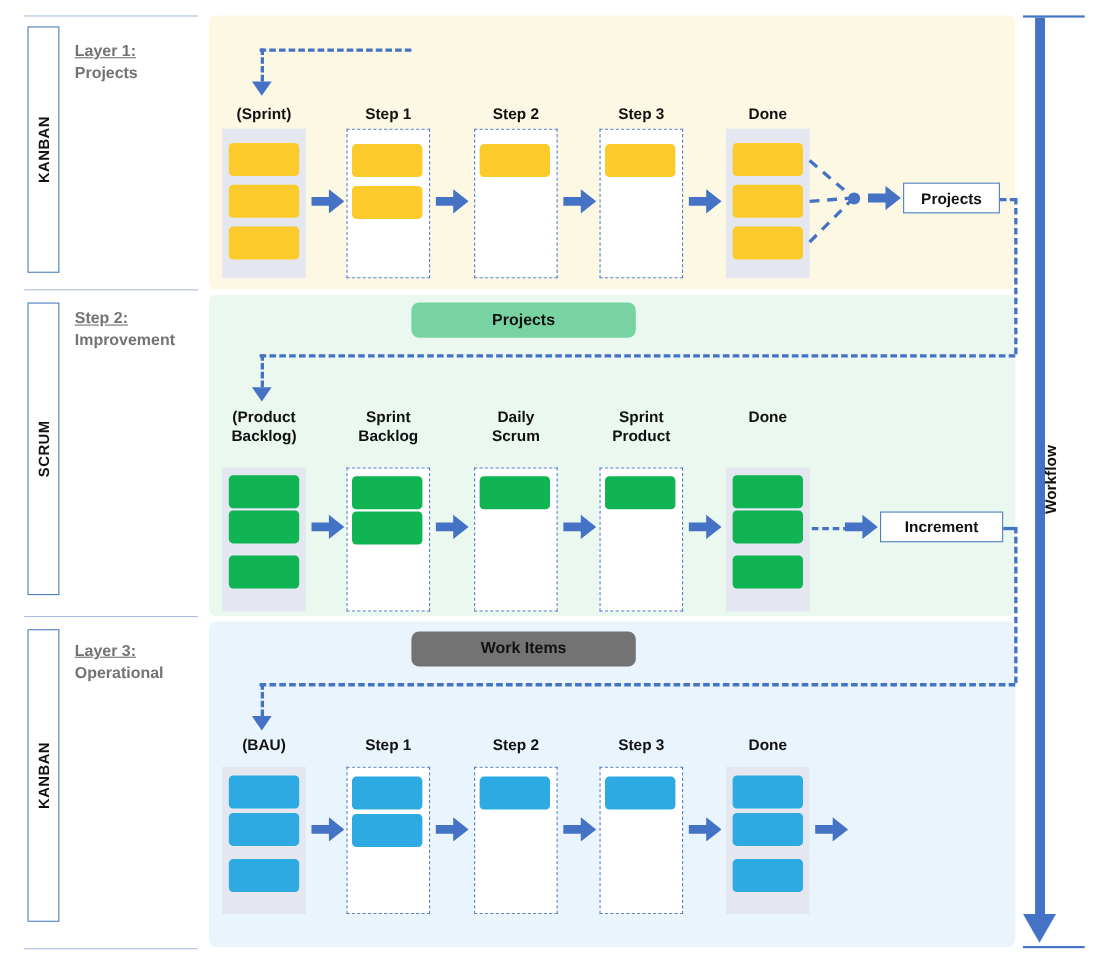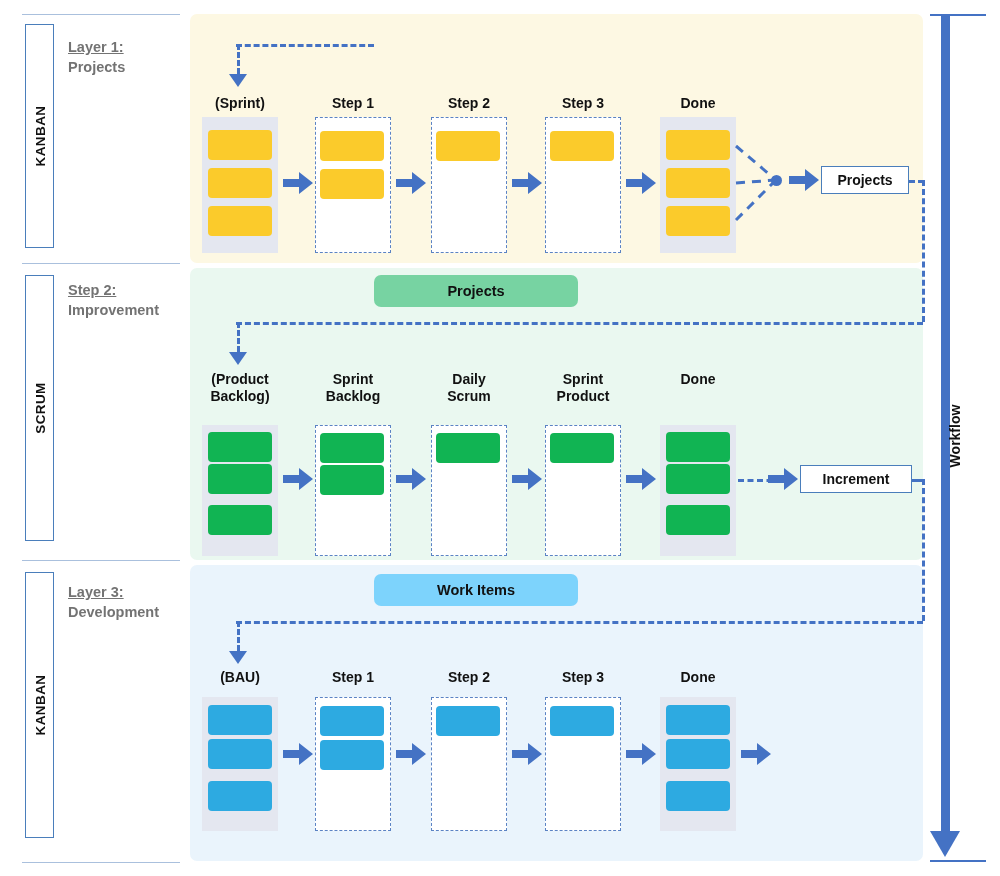--- a/index.html
+++ b/index.html
@@ -102,21 +102,21 @@
       <div class="layer-title" style="top: 281px;">
         <span class="l1">Step 2:</span>
         <span class="l2">Improvement</span>
       </div>
       <div class="side-rule" style="top: 560px;"></div>
       <div class="vlabel-box" style="top: 572px; height: 266px;">
         <div class="vlabel-txt">KANBAN</div>
       </div>
       <div class="layer-title" style="top: 583px;">
         <span class="l1">Layer 3:</span>
-        <span class="l2">Development</span>
+        <span class="l2">Operational</span>
       </div>
       <div class="side-rule" style="top: 862px;"></div>
     </div>
     <div class="band" style="top: 14px; height: 249px; background: rgb(253, 248, 227);"></div>
     <div class="col-head" style="left: 194px; top: 95px;"><span>(Sprint)</span></div>
     <div class="col solid" style="left: 202px; top: 117px; height: 136px;">
       <div class="card" style="top: 13px; background: rgb(251, 203, 43);"></div>
       <div class="card" style="top: 51px; background: rgb(251, 203, 43);"></div>
       <div class="card" style="top: 89px; background: rgb(251, 203, 43);"></div>
     </div>
@@ -202,21 +202,21 @@
         <path d="M0 7 H16 V0 L30 11 L16 22 V15 H0 Z" fill="#4472c4"></path>
       </svg>
     </div>
     <div class="arrow" style="left: 626px; top: 468px;">
       <svg width="30" height="22" viewBox="0 0 30 22">
         <path d="M0 7 H16 V0 L30 11 L16 22 V15 H0 Z" fill="#4472c4"></path>
       </svg>
     </div>
     <div class="outbox" style="left: 800px; top: 465px; width: 112px;">Increment</div>
     <div class="band" style="top: 565px; height: 296px; background: rgb(234, 244, 252);"></div>
-    <div class="pill" style="left: 374px; top: 574px; width: 204px; background: #7dd3fc;">Work Items</div>
+    <div class="pill" style="left: 374px; top: 574px; width: 204px; background: #737373;">Work Items</div>
     <div class="col-head" style="left: 194px; top: 669px;"><span>(BAU)</span></div>
     <div class="col solid" style="left: 202px; top: 697px; height: 134px;">
       <div class="card" style="top: 8px; background: rgb(45, 170, 225);"></div>
       <div class="card" style="top: 42px; background: rgb(45, 170, 225);"></div>
       <div class="card" style="top: 84px; background: rgb(45, 170, 225);"></div>
     </div>
     <div class="col-head" style="left: 307px; top: 669px;"><span>Step 1</span></div>
     <div class="col dashed" style="left: 315px; top: 697px; height: 134px;">
       <div class="card" style="top: 8px; background: rgb(45, 170, 225);"></div>
       <div class="card" style="top: 42px; background: rgb(45, 170, 225);"></div>

